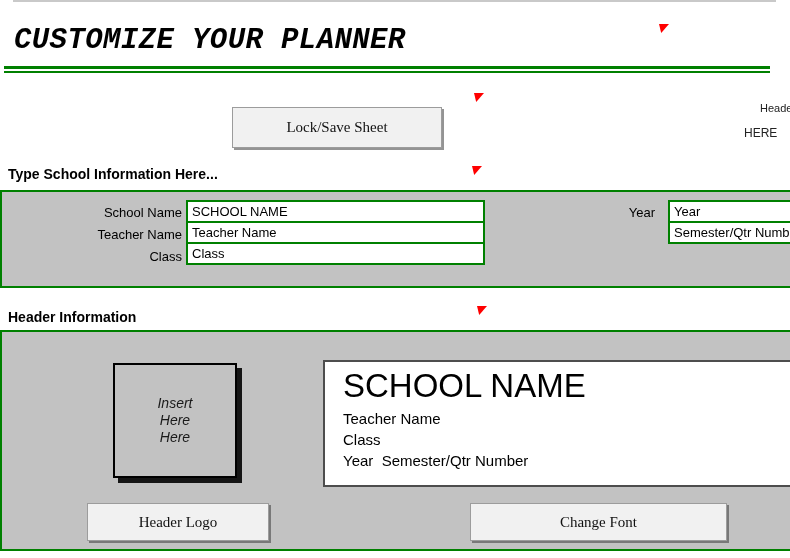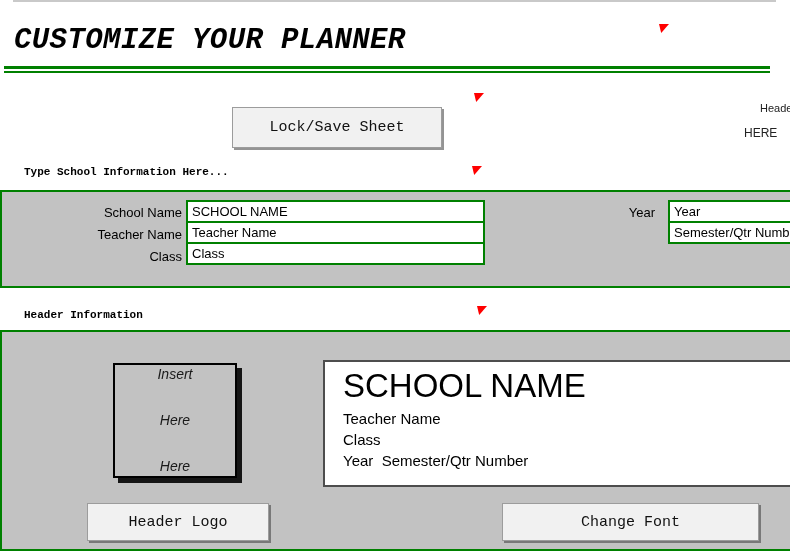--- a/index.html
+++ b/index.html
@@ -30,30 +30,30 @@
   }
   .tri-1{left:659px;top:24px;}
   .tri-2{left:474px;top:93px;}
   .tri-3{left:472px;top:166px;}
   .tri-4{left:477px;top:306px;}
 
   .btn{
     position:absolute;display:flex;align-items:center;justify-content:center;
     background:var(--button_gray);border:1px solid #9c9c9c;
     box-shadow:2px 2px 0 rgba(60,60,60,.55);
-    font-family:Liberation Mono, monospace;font-size:15px;color:#111;cursor:pointer;white-space:nowrap;
+    font-family:Liberation Serif, serif;font-size:15px;color:#111;cursor:pointer;white-space:nowrap;
   }
   .btn-lock{left:232px;top:107px;width:210px;height:41px;}
   .btn-select-logo{left:85px;top:171px;width:182px;height:38px;}
-  .btn-change-font{left:468px;top:171px;width:257px;height:38px;margin-left:32px;}
+  .btn-change-font{left:468px;top:171px;width:257px;height:38px;}
 
   .hover-note-1{position:absolute;left:760px;top:102px;font-size:11px;white-space:nowrap;color:#222;}
   .hover-note-2{position:absolute;left:744px;top:126px;font-size:12px;white-space:nowrap;color:#222;}
 
-  .section-heading{position:absolute;left:24px;font-size:11px;font-weight:bold;white-space:nowrap;font-family:Liberation Mono, monospace;}
+  .section-heading{position:absolute;left:8px;font-size:14px;font-weight:bold;white-space:nowrap;}
   .heading-school{top:166px;}
   .heading-header{top:309px;text-align:right;}
 
   .panel{
     position:absolute;left:0;width:794px;background:var(--panel_gray);
     border:2px solid var(--accent_green);
   }
   .panel-school{top:190px;height:98px;}
   .panel-header{top:330px;height:221px;}
 
@@ -68,21 +68,21 @@
   .cell{
     height:23px;background:#fff;border:2px solid var(--accent_green);
     font-size:13px;line-height:19px;padding-left:4px;white-space:nowrap;overflow:hidden;
   }
   .cell + .cell{margin-top:-2px;}
 
   .logo-box{
     position:absolute;left:111px;top:31px;width:124px;height:115px;
     background:var(--panel_gray);border:2px solid #000;box-shadow:5px 5px 0 #151515;
     display:flex;flex-direction:column;align-items:center;justify-content:center;
-    font-style:italic;font-size:14px;line-height:17px;color:#1a1a1a;text-align:center;gap:29px;
+    font-style:italic;font-size:14px;line-height:17px;color:#1a1a1a;text-align:center;
   }
   .preview-box{
     position:absolute;left:321px;top:28px;width:475px;height:127px;
     background:#fff;border:2px solid #4d4d4d;padding:2px 0 0 18px;overflow:hidden;
   }
   .preview-school{font-size:33px;line-height:44px;white-space:nowrap;}
   .preview-line{font-size:15px;line-height:21px;white-space:pre;}
 </style>
 </head>
 <body>

